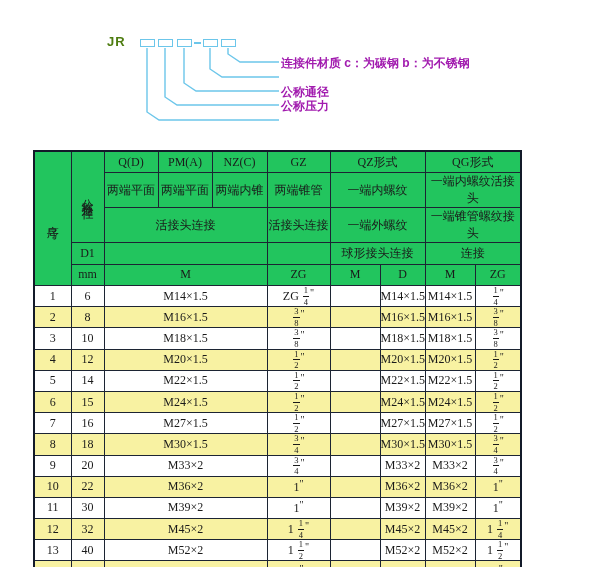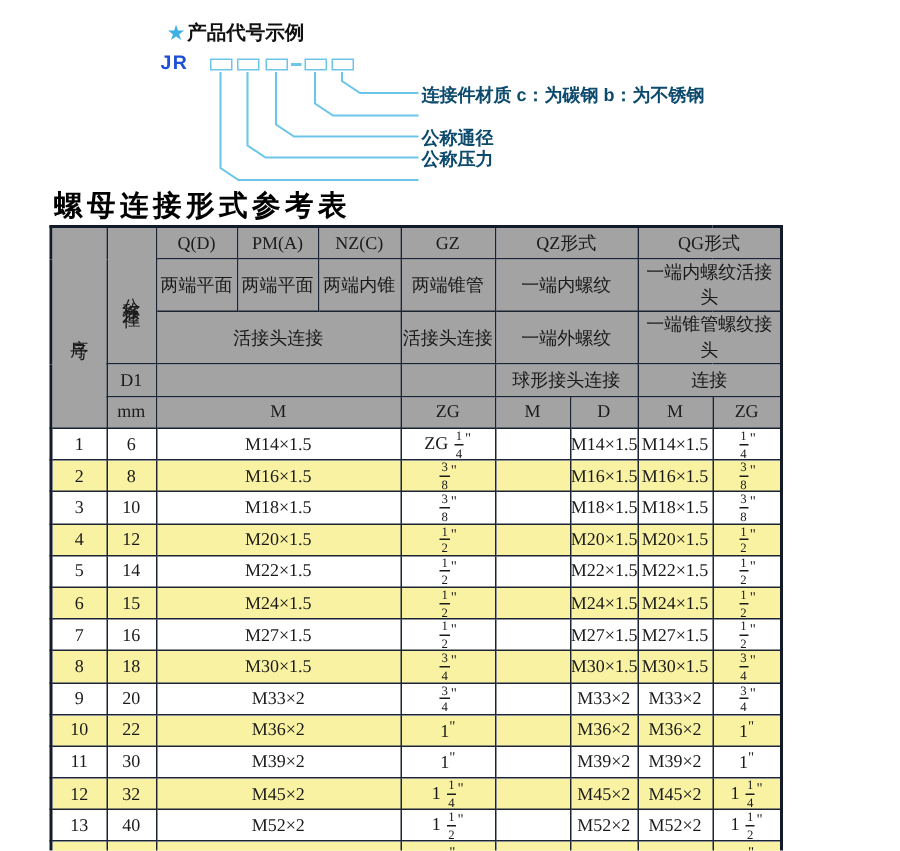--- a/index.html
+++ b/index.html
@@ -4,55 +4,54 @@
 <style>
   * { margin:0; padding:0; box-sizing:border-box; }
   body { background:#ffffff; font-family:"Liberation Serif", serif; color:#1a1a1a; }
   .page { position:relative; width:600px; height:567px; background:#ffffff; overflow:hidden; }
 
   
   .diagram-title { position:absolute; left:112px; top:13px; font-family:"Liberation Sans", sans-serif;
     font-weight:bold; font-size:13px; color:#111; }
   .diagram-title .star { color:#3fb0e4; margin-right:2px; font-size:12px; }
   .code-prefix { position:absolute; left:107px; top:34px; font-family:"Liberation Sans", sans-serif;
-    font-weight:bold; font-size:13px; letter-spacing:1px; color:#1d4ed8; }
+    font-weight:bold; font-size:13px; letter-spacing:1px; color:#4d7c0f; }
   .code-box { position:absolute; top:39px; width:15px; height:8px; border:1.5px solid #6cc6ea; background:#fff; }
   .code-dash { position:absolute; top:42px; width:7px; height:2px; background:#6cc6ea; }
   .lines-svg { position:absolute; left:0; top:0; width:600px; height:135px; }
   .diagram-label { position:absolute; left:281px; font-family:"Liberation Sans", sans-serif;
-    font-weight:bold; font-size:12px; white-space:nowrap; color:#0c4a6e; }
+    font-weight:bold; font-size:12px; white-space:nowrap; color:#a21caf; }
 
   
   .table-title { position:absolute; left:36px; top:124px; font-family:"DejaVu Serif", serif;
     font-weight:bold; font-size:19px; letter-spacing:3px; color:#000; }
 
   
   table.ref { position:absolute; left:33px; top:150px; border-collapse:collapse;
     table-layout:fixed; width:487px; }
   table.ref th, table.ref td { border:1px solid #1c2433; text-align:center; vertical-align:middle;
     font-size:12px; font-weight:normal; overflow:hidden; padding:0; }
   table.ref { border:2px solid #131a29; }
-  thead th { background:#a3a3a3; height:21px; }
+  thead th { background:#22c55e; height:21px; }
   thead tr { height:21.5px; }
   tbody tr { height:21.2px; background:#ffffff; }
   tbody tr.alt { background:#f8f2a2; }
   tbody tr.alt td { background:#f8f2a2; }
   .vtext { writing-mode:vertical-rl; text-orientation:upright; letter-spacing:3px;
     display:inline-block; line-height:1; font-size:12px; }
   .fr { display:inline-block; vertical-align:-5px; text-align:center; font-size:8.5px; line-height:1; margin:0 1px; }
   .fr .nu { display:block; border-bottom:1px solid #1a1a1a; padding:0 1px 1px 1px; }
   .fr .de { display:block; padding-top:1px; }
   .qt { font-size:10px; vertical-align:4px; }
 </style>
 </head>
 <body>
 
 <div class="page">
 
-  <div class="diagram-title"><span class="star">★</span><span>产品代号示例</span></div>
 
   <div class="code-prefix">JR</div>
 
   <div class="code-box" style="left:140px"></div>
   <div class="code-box" style="left:158px"></div>
   <div class="code-box" style="left:177px"></div>
   <div class="code-dash" style="left:194px"></div>
   <div class="code-box" style="left:203px"></div>
   <div class="code-box" style="left:221px"></div>
 
@@ -63,21 +62,20 @@
       <path d="M184,48 L184,83 L196,91 L279,91"></path>
       <path d="M165,48 L165,97 L177,105 L279,105"></path>
       <path d="M147,48 L147,112 L159,120 L279,120"></path>
     </g>
   </svg>
 
   <div class="diagram-label" style="top:55px">连接件材质  c：为碳钢  b：为不锈钢</div>
   <div class="diagram-label" style="top:84px">公称通径</div>
   <div class="diagram-label" style="top:98px">公称压力</div>
 
-  <div class="table-title">螺母连接形式参考表</div>
 
   <table class="ref">
     <colgroup>
       <col style="width:37px">
         <col style="width:33px">
       <col style="width:54px">
         <col style="width:54px">
         <col style="width:55px">
       <col style="width:63px">
         <col style="width:50px">

